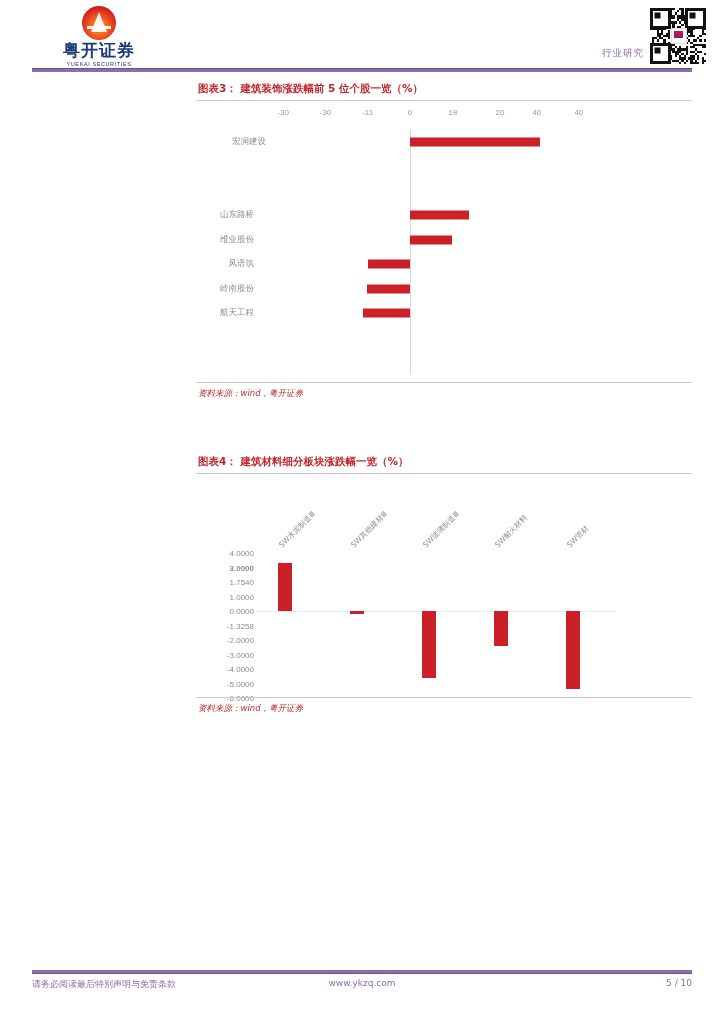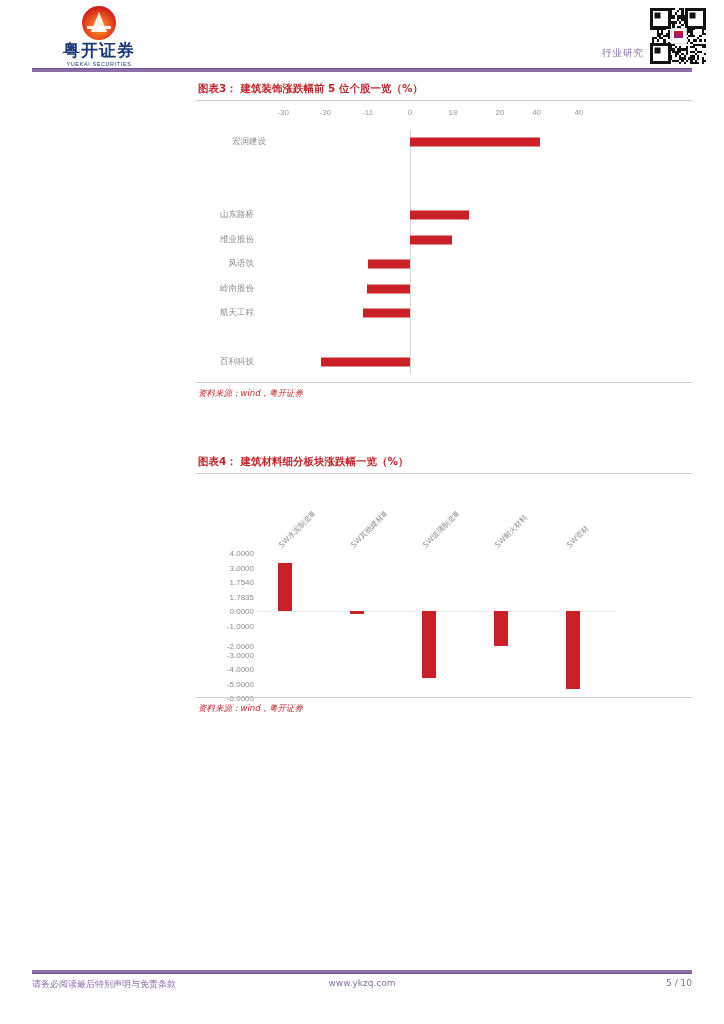--- a/index.html
+++ b/index.html
@@ -512,49 +512,45 @@
         <div class="c3-bar" style="left: 168.47px; width: 41.405px; background: rgb(203, 32, 39);"></div>
       </div>
       <div class="c3-row" style="top: 146.4px; height: 24.4px;">
         <div class="c3-label" style="right: 366px;">岭南股份</div>
         <div class="c3-bar" style="left: 166.78px; width: 43.095px; background: rgb(203, 32, 39);"></div>
       </div>
       <div class="c3-row" style="top: 170.8px; height: 24.4px;">
         <div class="c3-label" style="right: 366px;">航天工程</div>
         <div class="c3-bar" style="left: 163.4px; width: 46.475px; background: rgb(203, 32, 39);"></div>
       </div>
-      <div class="c3-row" style="top: 219.6px; height: 24.4px;">
-        <div class="c3-label" style="right: 366px;">百利科技</div>
-        <div class="c3-bar" style="left: 121.15px; width: 88.725px; background: rgb(203, 32, 39);"></div>
-      </div>
     </div>
 </div>
 
 <div class="source-rule" style="left:196px; top:382px; width:496px;"></div>
 <div class="source-line" style="left:198px; top:388px;">资料来源：wind，粤开证券</div>
 
 <div class="exhibit-title" style="left:198px; top:455px;">图表4： 建筑材料细分板块涨跌幅一览（%）</div>
 <div class="title-rule" style="left:196px; top:473px; width:496px;"></div>
 
 <div id="chart4">
   <div id="c4-cats">
       <div class="c4-cat" style="left: 87.6px;">SW水泥制造Ⅲ</div>
       <div class="c4-cat" style="left: 159.6px;">SW其他建材Ⅲ</div>
       <div class="c4-cat" style="left: 231.6px;">SW玻璃制造Ⅲ</div>
       <div class="c4-cat" style="left: 303.6px;">SW耐火材料</div>
       <div class="c4-cat" style="left: 375.6px;">SW管材</div>
     </div>
   <div id="c4-axis">
       <div class="c4-ytick" style="top: 0px;">4.0000</div>
-      <div class="c4-ytick" style="top: 14.5px;">3.0000</div>
+      <div class="c4-ytick" style="top: 14.5px; font-weight: bold;">3.0000</div>
       <div class="c4-ytick" style="top: 29px;">1.7540</div>
-      <div class="c4-ytick" style="top: 43.5px;">1.7835</div>
+      <div class="c4-ytick" style="top: 43.5px;">1.0000</div>
       <div class="c4-ytick" style="top: 58px;">0.0000</div>
-      <div class="c4-ytick" style="top: 72.5px;">-1.0000</div>
-      <div class="c4-ytick" style="top: 93px;">-2.0000</div>
+      <div class="c4-ytick" style="top: 72.5px;">-1.3258</div>
+      <div class="c4-ytick" style="top: 87px;">-2.0000</div>
       <div class="c4-ytick" style="top: 101.5px;">-3.0000</div>
       <div class="c4-ytick" style="top: 116px;">-4.0000</div>
       <div class="c4-ytick" style="top: 130.5px;">-5.0000</div>
       <div class="c4-ytick" style="top: 145px;">-6.0000</div>
     </div>
   <div id="c4-plot">
     <div id="c4-zeroline" style="top: 58px;"></div>
   <div class="c4-bar" style="left: 21.6px; top: 10.15px; height: 47.85px; background: rgb(203, 32, 39);"></div>
       <div class="c4-bar" style="left: 93.6px; top: 58px; height: 2.9px; background: rgb(203, 32, 39);"></div>
       <div class="c4-bar" style="left: 165.6px; top: 58px; height: 66.7px; background: rgb(203, 32, 39);"></div>

